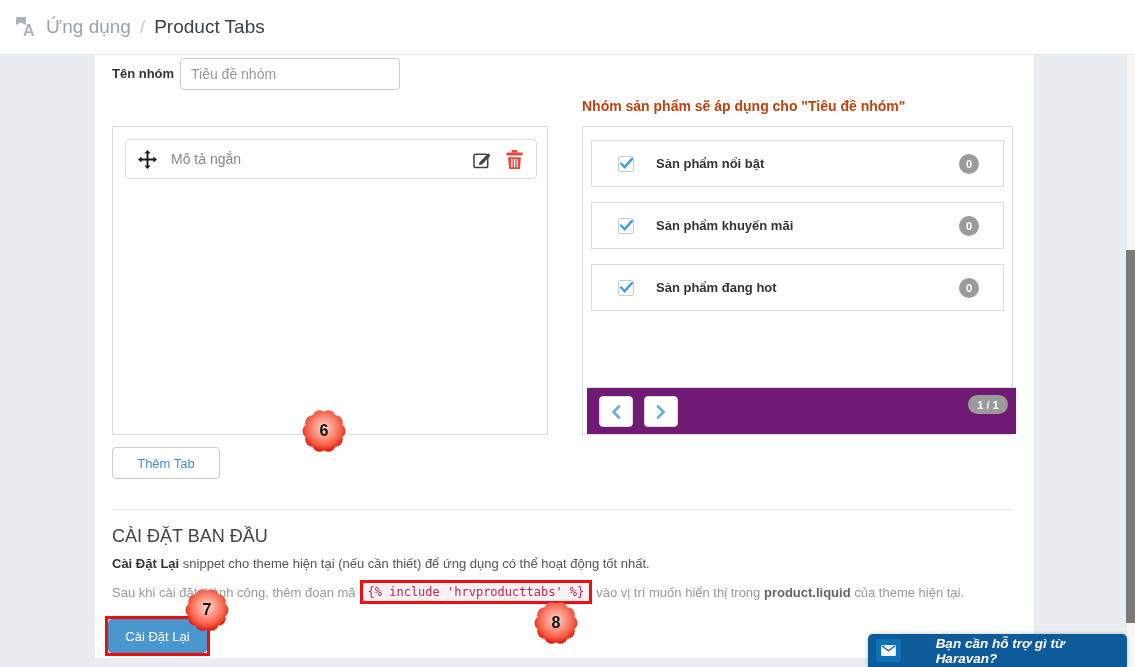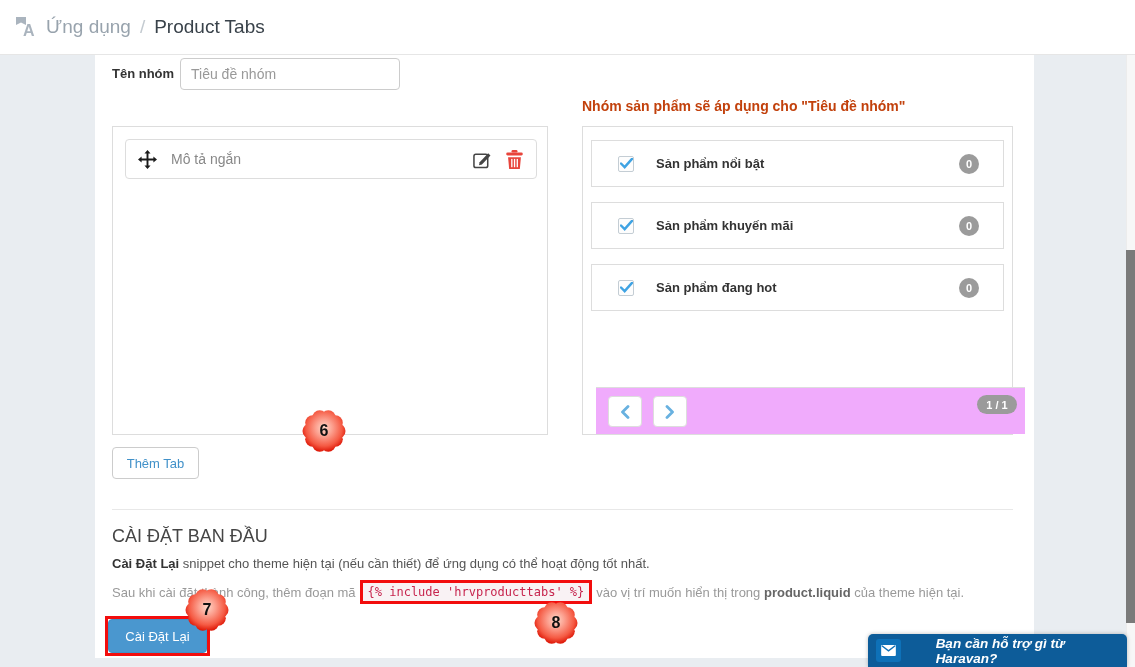--- a/index.html
+++ b/index.html
@@ -41,21 +41,21 @@
     border:1px solid #ddd; border-radius:4px; background:#fff;
     display:flex; align-items:center; padding:0 12px;
   }
   .tab-row .drag { width:19px; height:19px; cursor:move; }
   .tab-row .tab-label { margin-left:14px; font-size:14px; color:#888; flex:1; }
   .tab-row .act { width:19px; height:19px; margin-left:13px; cursor:pointer; }
   
   .btn { display:inline-flex; align-items:center; justify-content:center;
          border-radius:4px; font-size:13px; cursor:pointer;
          font-family:"Liberation Sans", sans-serif; }
-  .btn-add { position:absolute; left:112px; top:447px; width:87px; height:32px;
+  .btn-add { position:absolute; left:112px; top:447px; width:108px; height:32px;
              background:#fff; border:1px solid #ccc; color:#4191c9; }
   .ann-box { border:3px solid #f20d0d; position:absolute; z-index:3; }
   .ann-save { left:199px; top:443px; width:128px; height:39px; }
   .btn-save { width:122px; height:33px; background:#4a97cf; border:1px solid #4190c8; color:#fff; }
   
   .coll-title { position:absolute; left:582px; top:98px; font-size:14px; font-weight:bold; color:#c2410c; }
   .coll-panel {
     position:absolute; left:582px; top:126px; width:431px; height:309px;
     border:1px solid #ddd; background:#fff;
   }
@@ -69,22 +69,22 @@
     background:#fdfdfd; margin-left:12px; display:flex; align-items:center;
     justify-content:center; cursor:pointer;
   }
   .coll-label { margin-left:22px; font-size:13px; font-weight:bold; color:#333; flex:1; }
   .count-badge {
     width:20px; height:20px; border-radius:50%; background:#9b9b9b;
     color:#fff; font-size:11px; font-weight:bold;
     display:flex; align-items:center; justify-content:center; margin-right:10px;
   }
   .coll-footer {
-    position:absolute; left:13px; bottom:0; width:100%; height:47px;
-    background:#f0abfc; border-top:1px solid #ddd;
+    position:absolute; left:4px; bottom:0; width:100%; height:47px;
+    background:#701a75; border-top:1px solid #ddd;
   }
   .pg-btn {
     position:absolute; top:8px; width:34px; height:31px; background:#fff;
     border:1px solid #ddd; border-radius:4px; display:flex; align-items:center;
     justify-content:center; cursor:pointer;
   }
   .pg-prev { left:12px; } .pg-next { left:57px; }
   .page-pill {
     position:absolute; right:8px; top:7px; min-width:40px; height:19px; padding:0 8px;
     background:#9b9b9b; border-radius:10px; color:#fff; font-size:11px;

